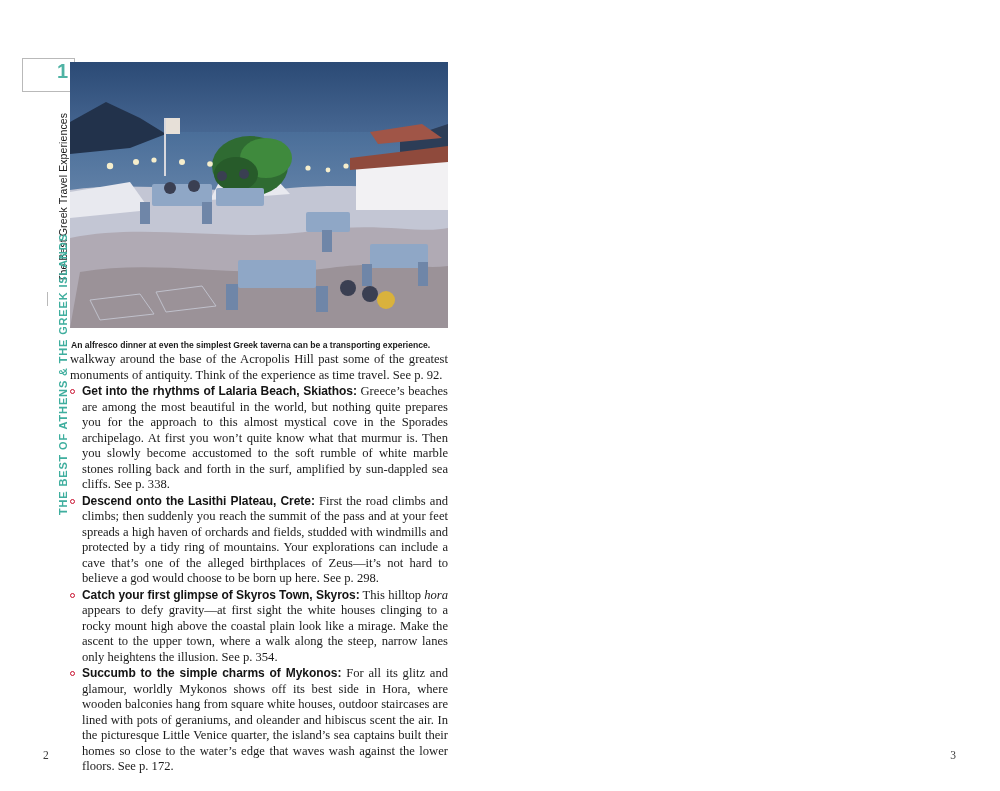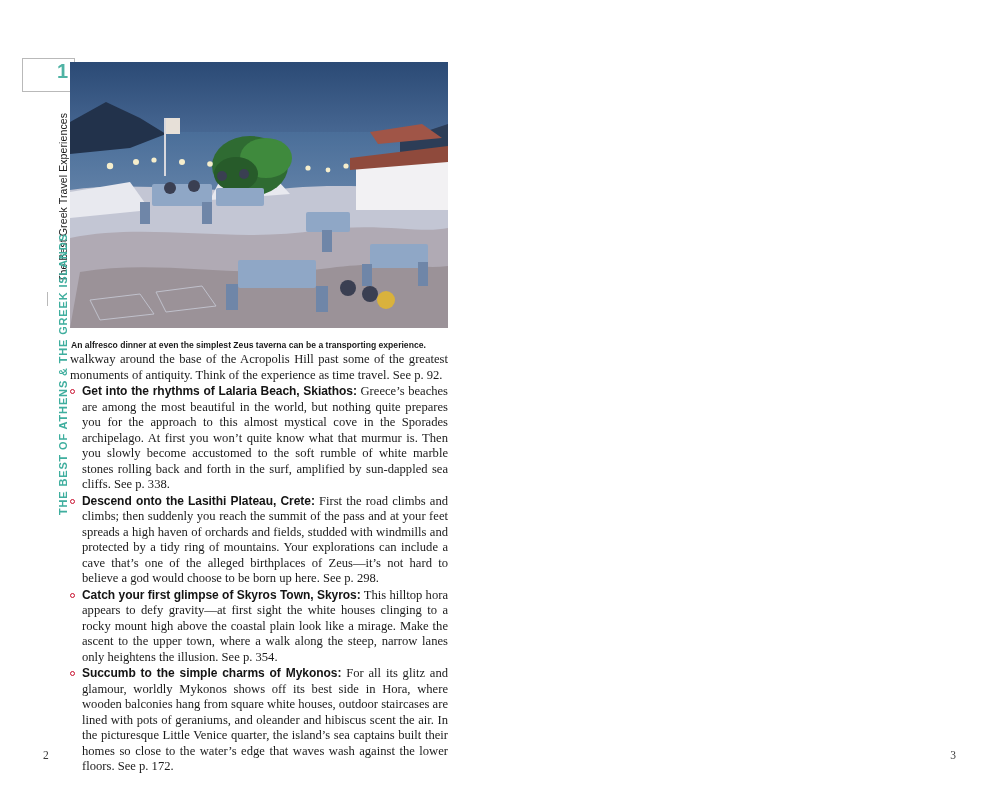--- a/index.html
+++ b/index.html
@@ -63,21 +63,21 @@
     font-size:12.6px;line-height:1.232;color:#1a1a1a;
     text-align:justify;text-justify:inter-word;
     -webkit-hyphens:none;hyphens:none;
   }
   .col p{margin:0;}
   .col p.cont{text-indent:0;}
   .lead{
     font-family:"Liberation Sans", sans-serif;
     font-weight:700;font-size:12px;letter-spacing:-.05px;color:#141414;
   }
-  .it{}
+  .it{font-style:italic;}
   .bullet-row{position:relative;padding-left:12px;}
   .bullet-row::before{
     content:"";position:absolute;left:0px;top:5px;
     width:5px;height:5px;border-radius:50%;
     border:1.6px solid #c8102e;box-sizing:border-box;
   }
 
   
   .body-left{left:70px;top:352px;width:378px;}
   .body-left .bullet-row{margin-top:1px;}
@@ -180,21 +180,21 @@
             <circle cx="300" cy="232" r="8"></circle>
         </g>
         <circle cx="316" cy="238" r="9" fill="#d9b23c"></circle>
         <g stroke="#c9ccd8" stroke-width="1" fill="none" opacity=".8">
           <path d="M20 238 L70 232 L84 252 L30 258 Z"></path>
           <path d="M86 230 L132 224 L146 244 L96 250 Z"></path>
         </g>
       </svg>
     </div>
 
-    <div class="caption cap-taverna">An alfresco dinner at even the simplest Zeus taverna can be a transporting experience.</div>
+    <div class="caption cap-taverna">An alfresco dinner at even the simplest Greek taverna can be a transporting experience.</div>
 
     <div class="col body-left">
       <p class="cont">walkway around the base of the Acropolis Hill past some of the greatest monuments of antiquity. Think of the experience as time travel. See p. 92.</p>
 
       <div class="bullet-row">
         <p><span class="lead">Get into the rhythms of Lalaria Beach, Skiathos:</span><span> Greece’s beaches are among the most beautiful in the world, but nothing quite prepares you for the approach to this almost mystical cove in the Sporades archipelago. At first you won’t quite know what that murmur is. Then you slowly become accustomed to the soft rumble of white marble stones rolling back and forth in the surf, amplified by sun-dappled sea cliffs. See p. 338.</span></p>
       </div>
 
       <div class="bullet-row">
         <p><span class="lead">Descend onto the Lasithi Plateau, Crete:</span><span> First the road climbs and climbs; then suddenly you reach the summit of the pass and at your feet spreads a high haven of orchards and fields, studded with windmills and protected by a tidy ring of mountains. Your explorations can include a cave that’s one of the alleged birthplaces of Zeus—it’s not hard to believe a god would choose to be born up here. See p. 298.</span></p>

